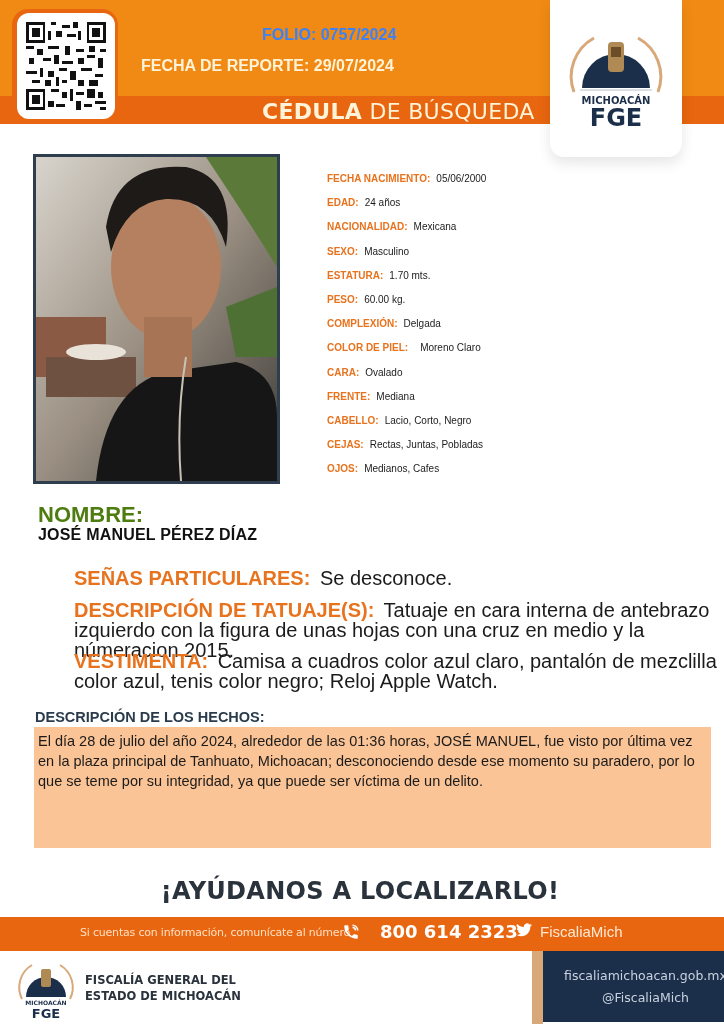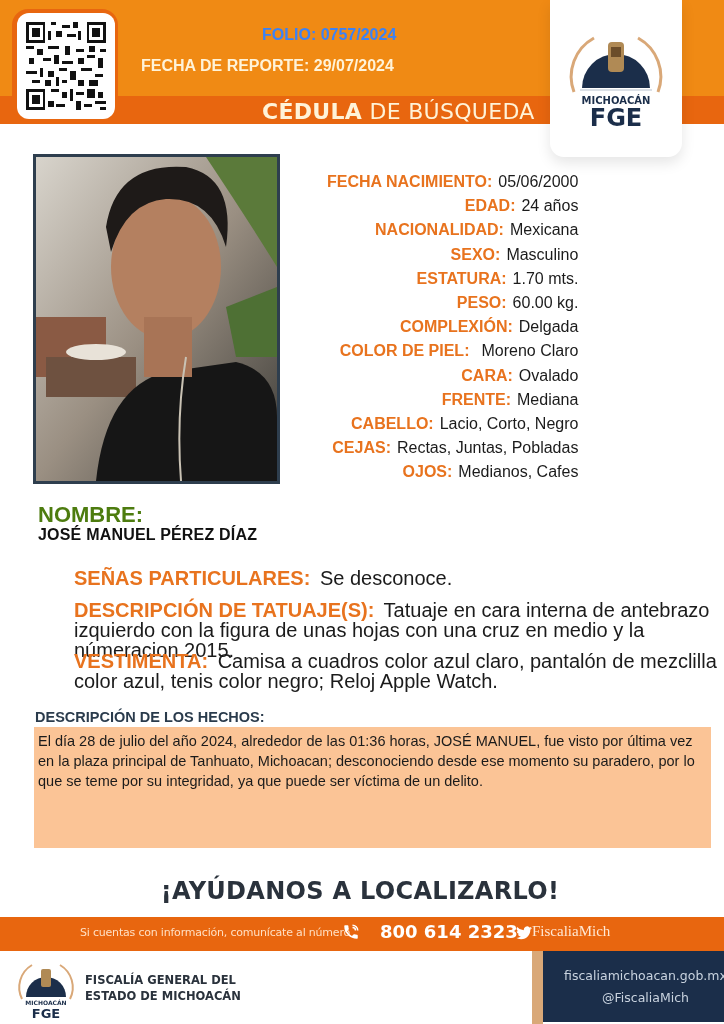--- a/index.html
+++ b/index.html
@@ -16,39 +16,39 @@
   .fecha-line { position: absolute; left: 141px; top: 57px; color: #FFF3D8; font-weight: bold; font-size: 16px; }
   .cedula { position: absolute; left: 262px; top: 99px; color: #FFF3D8; font-size: 22px; letter-spacing: 0.3px; font-family: "DejaVu Sans", sans-serif; }
   .cedula b { font-weight: bold; }
 
   .logo-card { position: absolute; left: 550px; top: 0; width: 132px; height: 157px; background: #ffffff; border-radius: 0 0 14px 14px; box-shadow: 0 6px 14px rgba(0,0,0,0.10); }
   .logo-card svg { position: absolute; left: 14px; top: 22px; }
 
   .photo { position: absolute; left: 33px; top: 154px; width: 247px; height: 330px; border: 3px solid #2e3e4e; background: #444; overflow: hidden; }
 
   .attrs { position: absolute; left: 327px; top: 173px; }
-  .attr { height: 24.2px; font-size: 16px; white-space: nowrap; text-align: right; }
+  .attr { height: 24.2px; font-size: 10px; white-space: nowrap; }
   .lbl { color: #E8731E; font-weight: bold; }
   .val { color: #1b1b1b; margin-left: 6px; }
 
   .nombre-lbl { position: absolute; left: 38px; top: 502px; color: #4d7c0f; font-weight: bold; font-size: 22px; }
   .nombre-val { position: absolute; left: 38px; top: 526px; color: #111; font-weight: bold; font-size: 16px; letter-spacing: 0.2px; }
 
   .para { position: absolute; left: 34px; width: 680px; font-size: 20px; line-height: 20px; color: #1b1b1b; margin-left: 40px; }
   .para .lbl { margin-right: 4px; }
 
   .hechos-lbl { position: absolute; left: 35px; top: 709px; color: #2a3b4c; font-weight: bold; font-size: 14.5px; }
   .hechos-box { position: absolute; left: 34px; top: 727px; width: 677px; height: 121px; background: #FBC496; padding: 4px 4px 0 4px; font-size: 14.5px; line-height: 20px; color: #1b1b1b; }
 
   .cta { position: absolute; left: 0; width: 720px; top: 877px; text-align: center; font-family: "DejaVu Sans", sans-serif; font-weight: bold; font-size: 24px; color: #2a323c; letter-spacing: 0.3px; }
 
   .footer-band { position: absolute; left: 0; top: 917px; width: 724px; height: 34px; background: #E8660F; }
   .info-text { position: absolute; left: 80px; top: 926px; color: #FFE0C4; font-size: 11px; font-family: "DejaVu Sans", sans-serif; letter-spacing: -0.2px; }
   .phone { position: absolute; left: 342px; top: 921px; color: #ffffff; font-family: "DejaVu Sans", sans-serif; font-weight: bold; font-size: 18px; display: flex; align-items: center; gap: 20px; }
-  .twitter { position: absolute; left: 516px; top: 923px; color: #FFE8D4; font-family: Liberation Serif, serif; font-size: 15px; display: flex; align-items: flex-end; gap: 0; }
+  .twitter { position: absolute; left: 516px; top: 923px; color: #FFE8D4; font-family: Liberation Sans, sans-serif; font-size: 15px; display: flex; align-items: flex-start; gap: 8px; }
 
   .footer-white { position: absolute; left: 0; top: 951px; width: 532px; height: 73px; background: #ffffff; }
   .footer-logo { position: absolute; left: 16px; top: 957px; }
   .org-name { position: absolute; left: 85px; top: 972px; color: #2a323c; font-family: "DejaVu Sans", sans-serif; font-weight: bold; font-size: 11.5px; line-height: 16px; }
   .tan-stripe { position: absolute; left: 532px; top: 951px; width: 11px; height: 73px; background: #D9A878; }
   .navy-block { position: absolute; left: 543px; top: 951px; width: 205px; height: 71px; background: #1B2E4A; color: #C9D3DF; font-family: "DejaVu Sans", sans-serif; font-size: 12.5px; text-align: center; padding-top: 14px; line-height: 22px; }
 </style>
 </head>
 <body>
 

